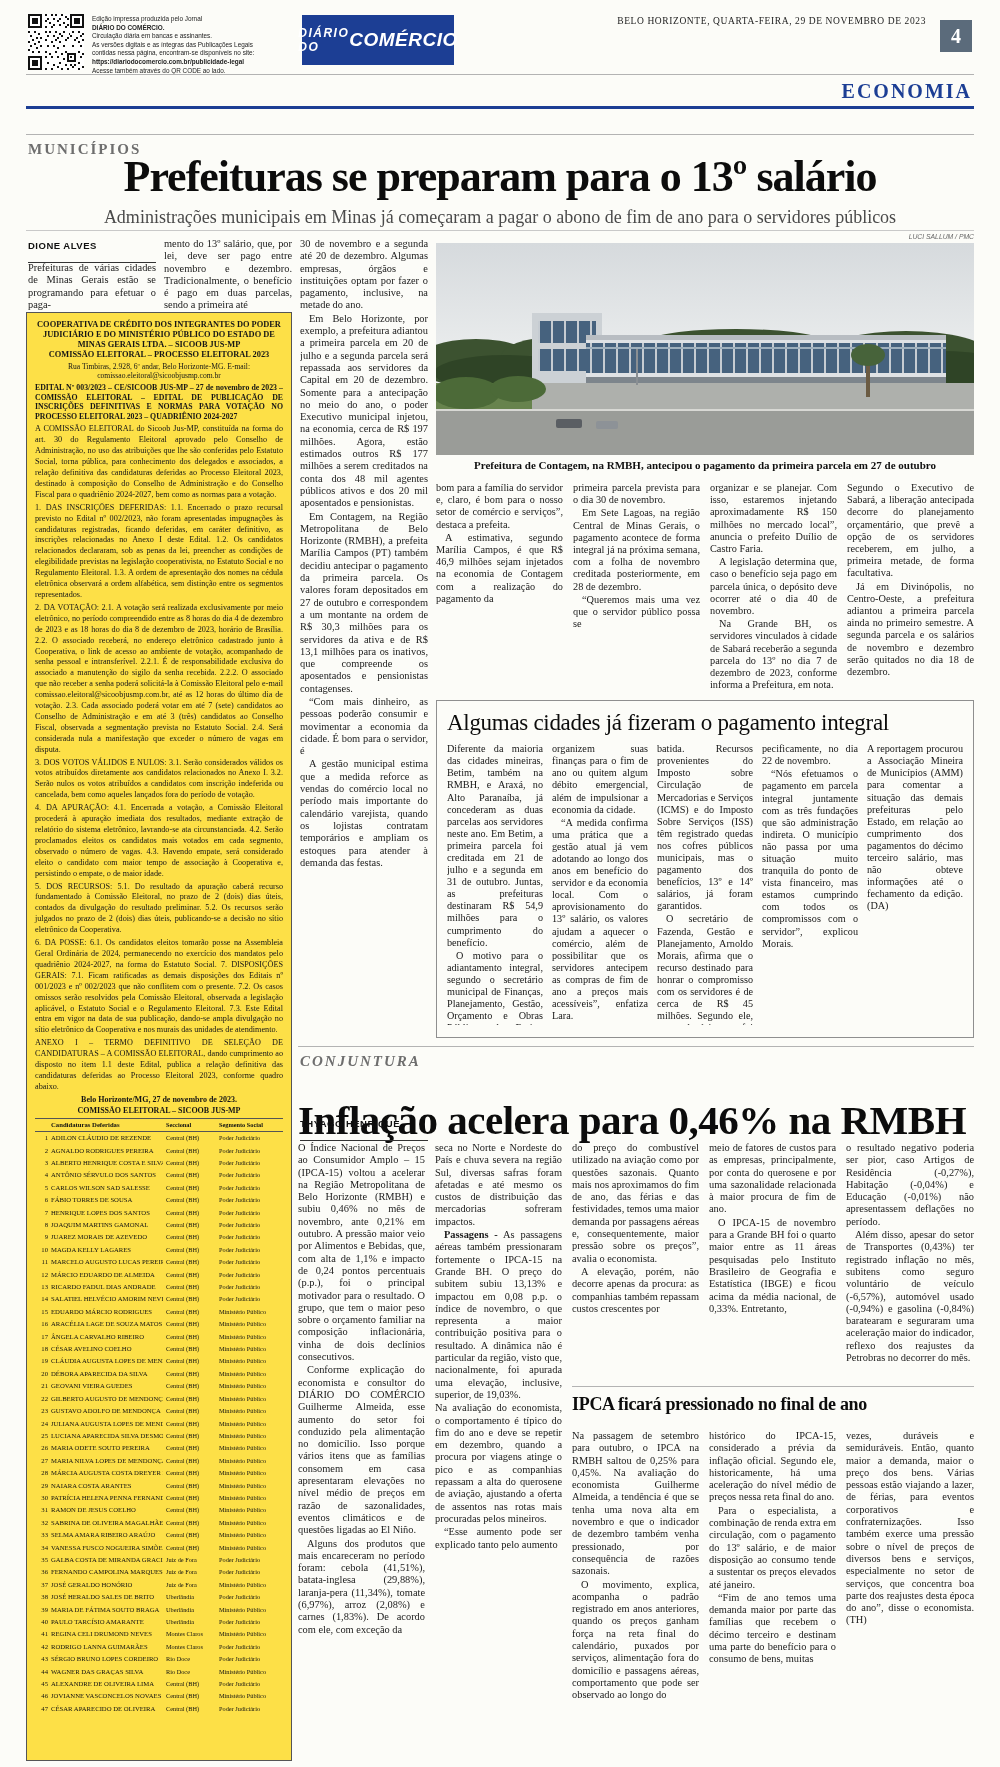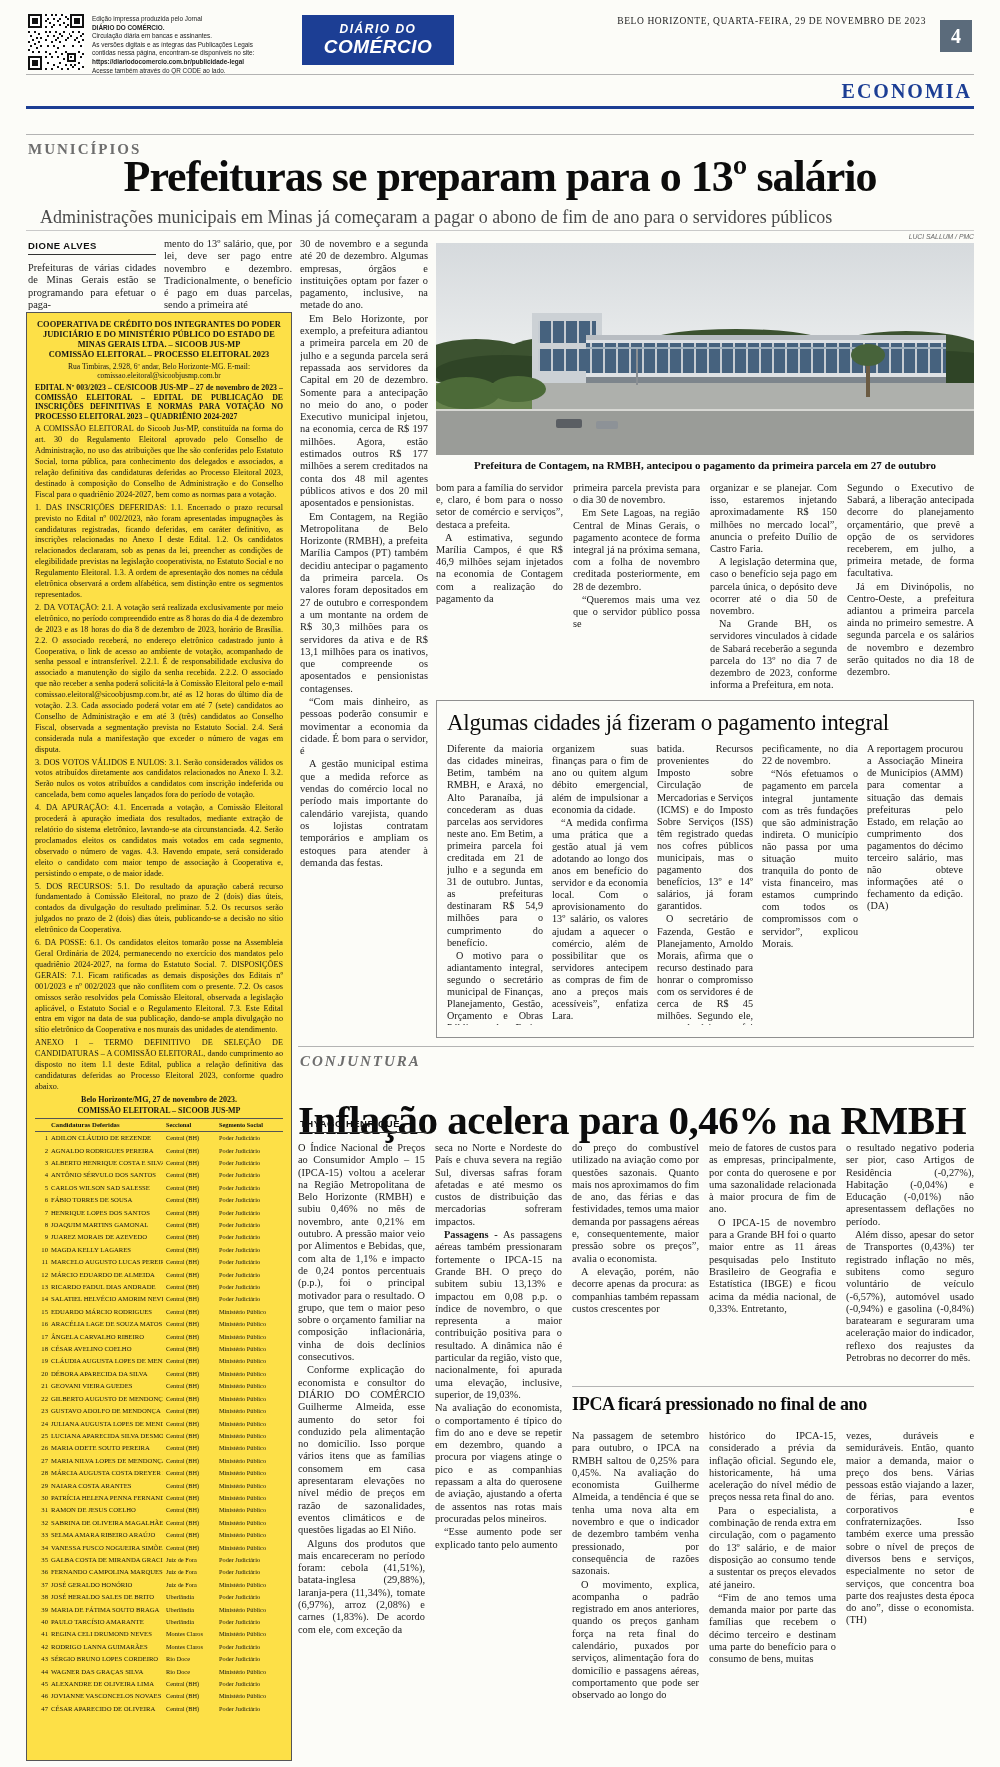--- a/index.html
+++ b/index.html
@@ -3,36 +3,36 @@
 <meta charset="utf-8">
 <style>
   *{margin:0;padding:0;box-sizing:border-box}
   body{background:#d8d8d8;font-family:"Liberation Serif",serif}
   .page{position:relative;width:1000px;height:1767px;margin:0 auto;background:#fcfcf8;color:#161616;overflow:hidden}
   .rule{position:absolute;height:1px;background:#b3b3b3}
   
   #qr{position:absolute;left:28px;top:14px;width:56px;height:56px}
   #pubinfo{position:absolute;left:92px;top:15px;width:210px;font-family:"Liberation Sans",sans-serif;font-size:6.4px;line-height:8.6px;color:#222}
   #pubinfo .b{font-weight:bold}
-  #logo{position:absolute;left:302px;top:15px;width:152px;height:50px;background:var(--accent,#1c3e94);color:#fff;display:flex;flex-direction:column;align-items:center;justify-content:center;font-family:"Liberation Sans",sans-serif;font-style:italic;font-weight:bold}
+  #logo{position:absolute;left:302px;top:15px;width:152px;height:50px;background:var(--accent,#1c3e94);color:#fff;display:flex;flex-direction:row;align-items:center;justify-content:center;font-family:"Liberation Sans",sans-serif;font-style:italic;font-weight:bold}
   #logo-top{font-size:12px;letter-spacing:1.5px}
   #logo-bottom{font-size:19px;letter-spacing:.5px}
   #dateline{position:absolute;top:16px;right:74px;font-size:9.5px;letter-spacing:.6px;color:#222}
   #pagebox{position:absolute;top:20px;right:28px;width:32px;height:32px;background:#5b6b7b;color:#fff;font-size:20px;font-weight:bold;display:flex;align-items:center;justify-content:center}
   #rule-header{top:74px;left:26px;right:26px}
   #economia{position:absolute;top:80px;right:28px;font-size:20px;font-weight:bold;letter-spacing:2px;color:var(--accent,#1c3e94)}
   #rule-economia{position:absolute;top:106px;left:26px;right:26px;height:3px;background:var(--accent,#1c3e94)}
   
   #rule-art1{top:134px;left:26px;right:26px}
   .kicker{position:absolute;font-size:15px;font-weight:bold;color:#6e6e6e;letter-spacing:2px}
   #kicker1{left:28px;top:141px}
   #headline1{position:absolute;left:26px;right:26px;top:155px;text-align:center;font-size:44px;line-height:1;font-weight:bold;color:#0c0c0c;letter-spacing:-1px}
-  #deck1{position:absolute;left:40px;right:40px;top:207px;font-size:18px;color:#4a4a4a}
+  #deck1{position:absolute;left:40px;right:40px;top:207px;text-align:center;font-size:18px;color:#4a4a4a}
   #rule-deck{top:230px;left:26px;right:26px;background:#c9c9c9}
-  .byline{position:absolute;font-family:"Liberation Sans",sans-serif;font-size:9.5px;font-weight:bold;letter-spacing:.5px;color:#111;border-bottom:1.5px solid #333;padding-bottom:3px}
+  .byline{position:absolute;font-family:"Liberation Sans",sans-serif;font-size:9.5px;font-weight:bold;letter-spacing:.5px;color:#111;border-bottom:1.5px solid #333;padding-bottom:11px}
   #byline1{left:28px;top:240px;width:128px}
   .col{position:absolute;overflow:hidden;font-size:10.4px;line-height:12.3px;text-align:justify;color:#1a1a1a}
   .col p{text-indent:9px;margin:0 0 1px}
   .col p:first-of-type{text-indent:0}
   .lead-p{text-indent:9px !important}
   #a1c1{left:28px;top:262px;width:128px;height:48px}
   #a1c2{left:164px;top:238px;width:128px;height:72px}
   #a1c3{left:300px;top:238px;width:128px;height:798px}
   #photocredit{position:absolute;top:233px;left:436px;width:538px;text-align:right;font-family:"Liberation Sans",sans-serif;font-size:6.8px;font-style:italic;color:#666}
   #photo{position:absolute;left:436px;top:243px;width:538px;height:212px;background:#dfe2e4;overflow:hidden}
@@ -200,21 +200,21 @@
       <p>bom para a família do servidor e, claro, é bom para o nosso setor de comércio e serviços”, destaca a prefeita.</p>
       <p>A estimativa, segundo Marília Campos, é que R$ 46,9 milhões sejam injetados na economia de Contagem com a realização do pagamento da</p>
     </div>
   <div class="col ucol" id="a1u2">
       <p>primeira parcela prevista para o dia 30 de novembro.</p>
       <p>Em Sete Lagoas, na região Central de Minas Gerais, o pagamento acontece de forma integral já na próxima semana, com a folha de novembro creditada posteriormente, em 28 de dezembro.</p>
       <p>“Queremos mais uma vez que o servidor público possa se</p>
     </div>
   <div class="col ucol" id="a1u3">
       <p>organizar e se planejar. Com isso, estaremos injetando aproximadamente R$ 150 milhões no mercado local”, anuncia o prefeito Duílio de Castro Faria.</p>
-      <p>A legislação determina que, caso o benefício seja pago em parcela única, o depósito deve ocorrer até o dia 50 de novembro.</p>
+      <p>A legislação determina que, caso o benefício seja pago em parcela única, o depósito deve ocorrer até o dia 40 de novembro.</p>
       <p>Na Grande BH, os servidores vinculados à cidade de Sabará receberão a segunda parcela do 13º no dia 7 de dezembro de 2023, conforme informa a Prefeitura, em nota.</p>
     </div>
   <div class="col ucol" id="a1u4">
       <p>Segundo o Executivo de Sabará, a liberação antecipada decorre do planejamento orçamentário, que prevê a opção de os servidores receberem, em julho, a primeira metade, de forma facultativa.</p>
       <p>Já em Divinópolis, no Centro-Oeste, a prefeitura adiantou a primeira parcela ainda no primeiro semestre. A segunda parcela e os salários de novembro e dezembro serão quitados no dia 18 de dezembro.</p>
     </div>
 
   <div id="boxart">
     <h2>Algumas cidades já fizeram o pagamento integral</h2>
     <div id="boxcols">

